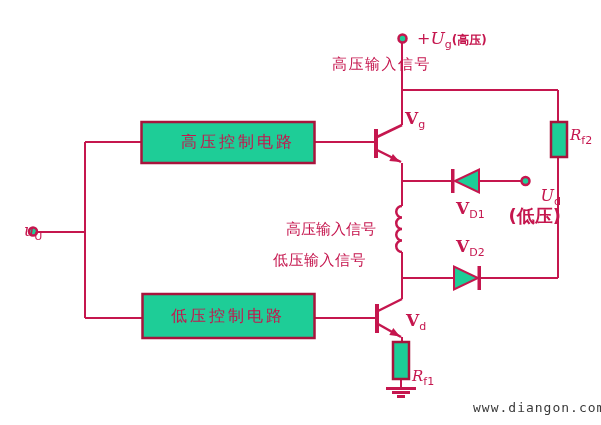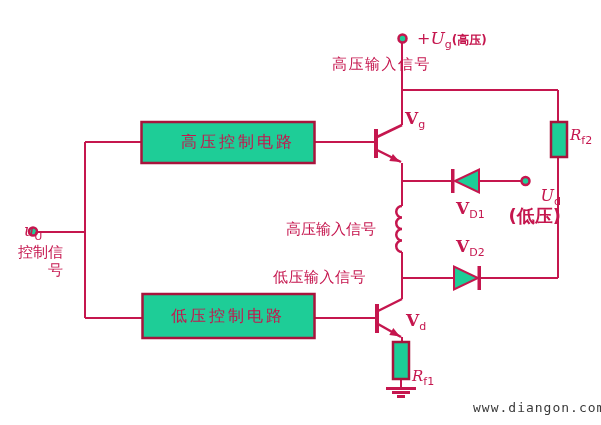--- a/index.html
+++ b/index.html
@@ -90,32 +90,28 @@
 
   <div class="lbl" style="left:417px;top:28px;font-size:16px">
     <span>+</span><span class="serifit" style="font-size:17px">U</span><span class="sub">g</span><span class="boldcn">(高压)</span>
   </div>
 
   <div class="lbl" style="left:332px;top:55px;letter-spacing:1.5px">高压输入信号</div>
 
   <div class="boxlbl" style="left:141px;top:122px;width:174px;height:41px">高压控制电路</div>
   <div class="boxlbl" style="left:142px;top:294px;width:152px;height:44px">低压控制电路</div>
 
-  <div class="lbl" style="left:273px;top:268px;letter-spacing:0.5px">低压输入信号</div>
+  <div class="lbl" style="left:273px;top:251px;letter-spacing:0.5px">低压输入信号</div>
 
   <div class="lbl" style="left:286px;top:220px">高压输入信号</div>
 
   <div class="lbl" style="left:24px;top:221px;font-size:16px">
     <span class="serifit">u</span><span class="sub">U</span>
   </div>
 
-  <div class="lbl center2" style="left:5px;top:243px;width:58px">
-    <div>控制信</div>
-    <div>号</div>
-  </div>
 
   <div class="lbl" style="left:405px;top:108px">
     <span class="serifbv">V</span><span class="sub">g</span>
   </div>
 
   <div class="lbl" style="left:406px;top:310px">
     <span class="serifbv">V</span><span class="sub">d</span>
   </div>
 
   <div class="lbl" style="left:456px;top:198px">

